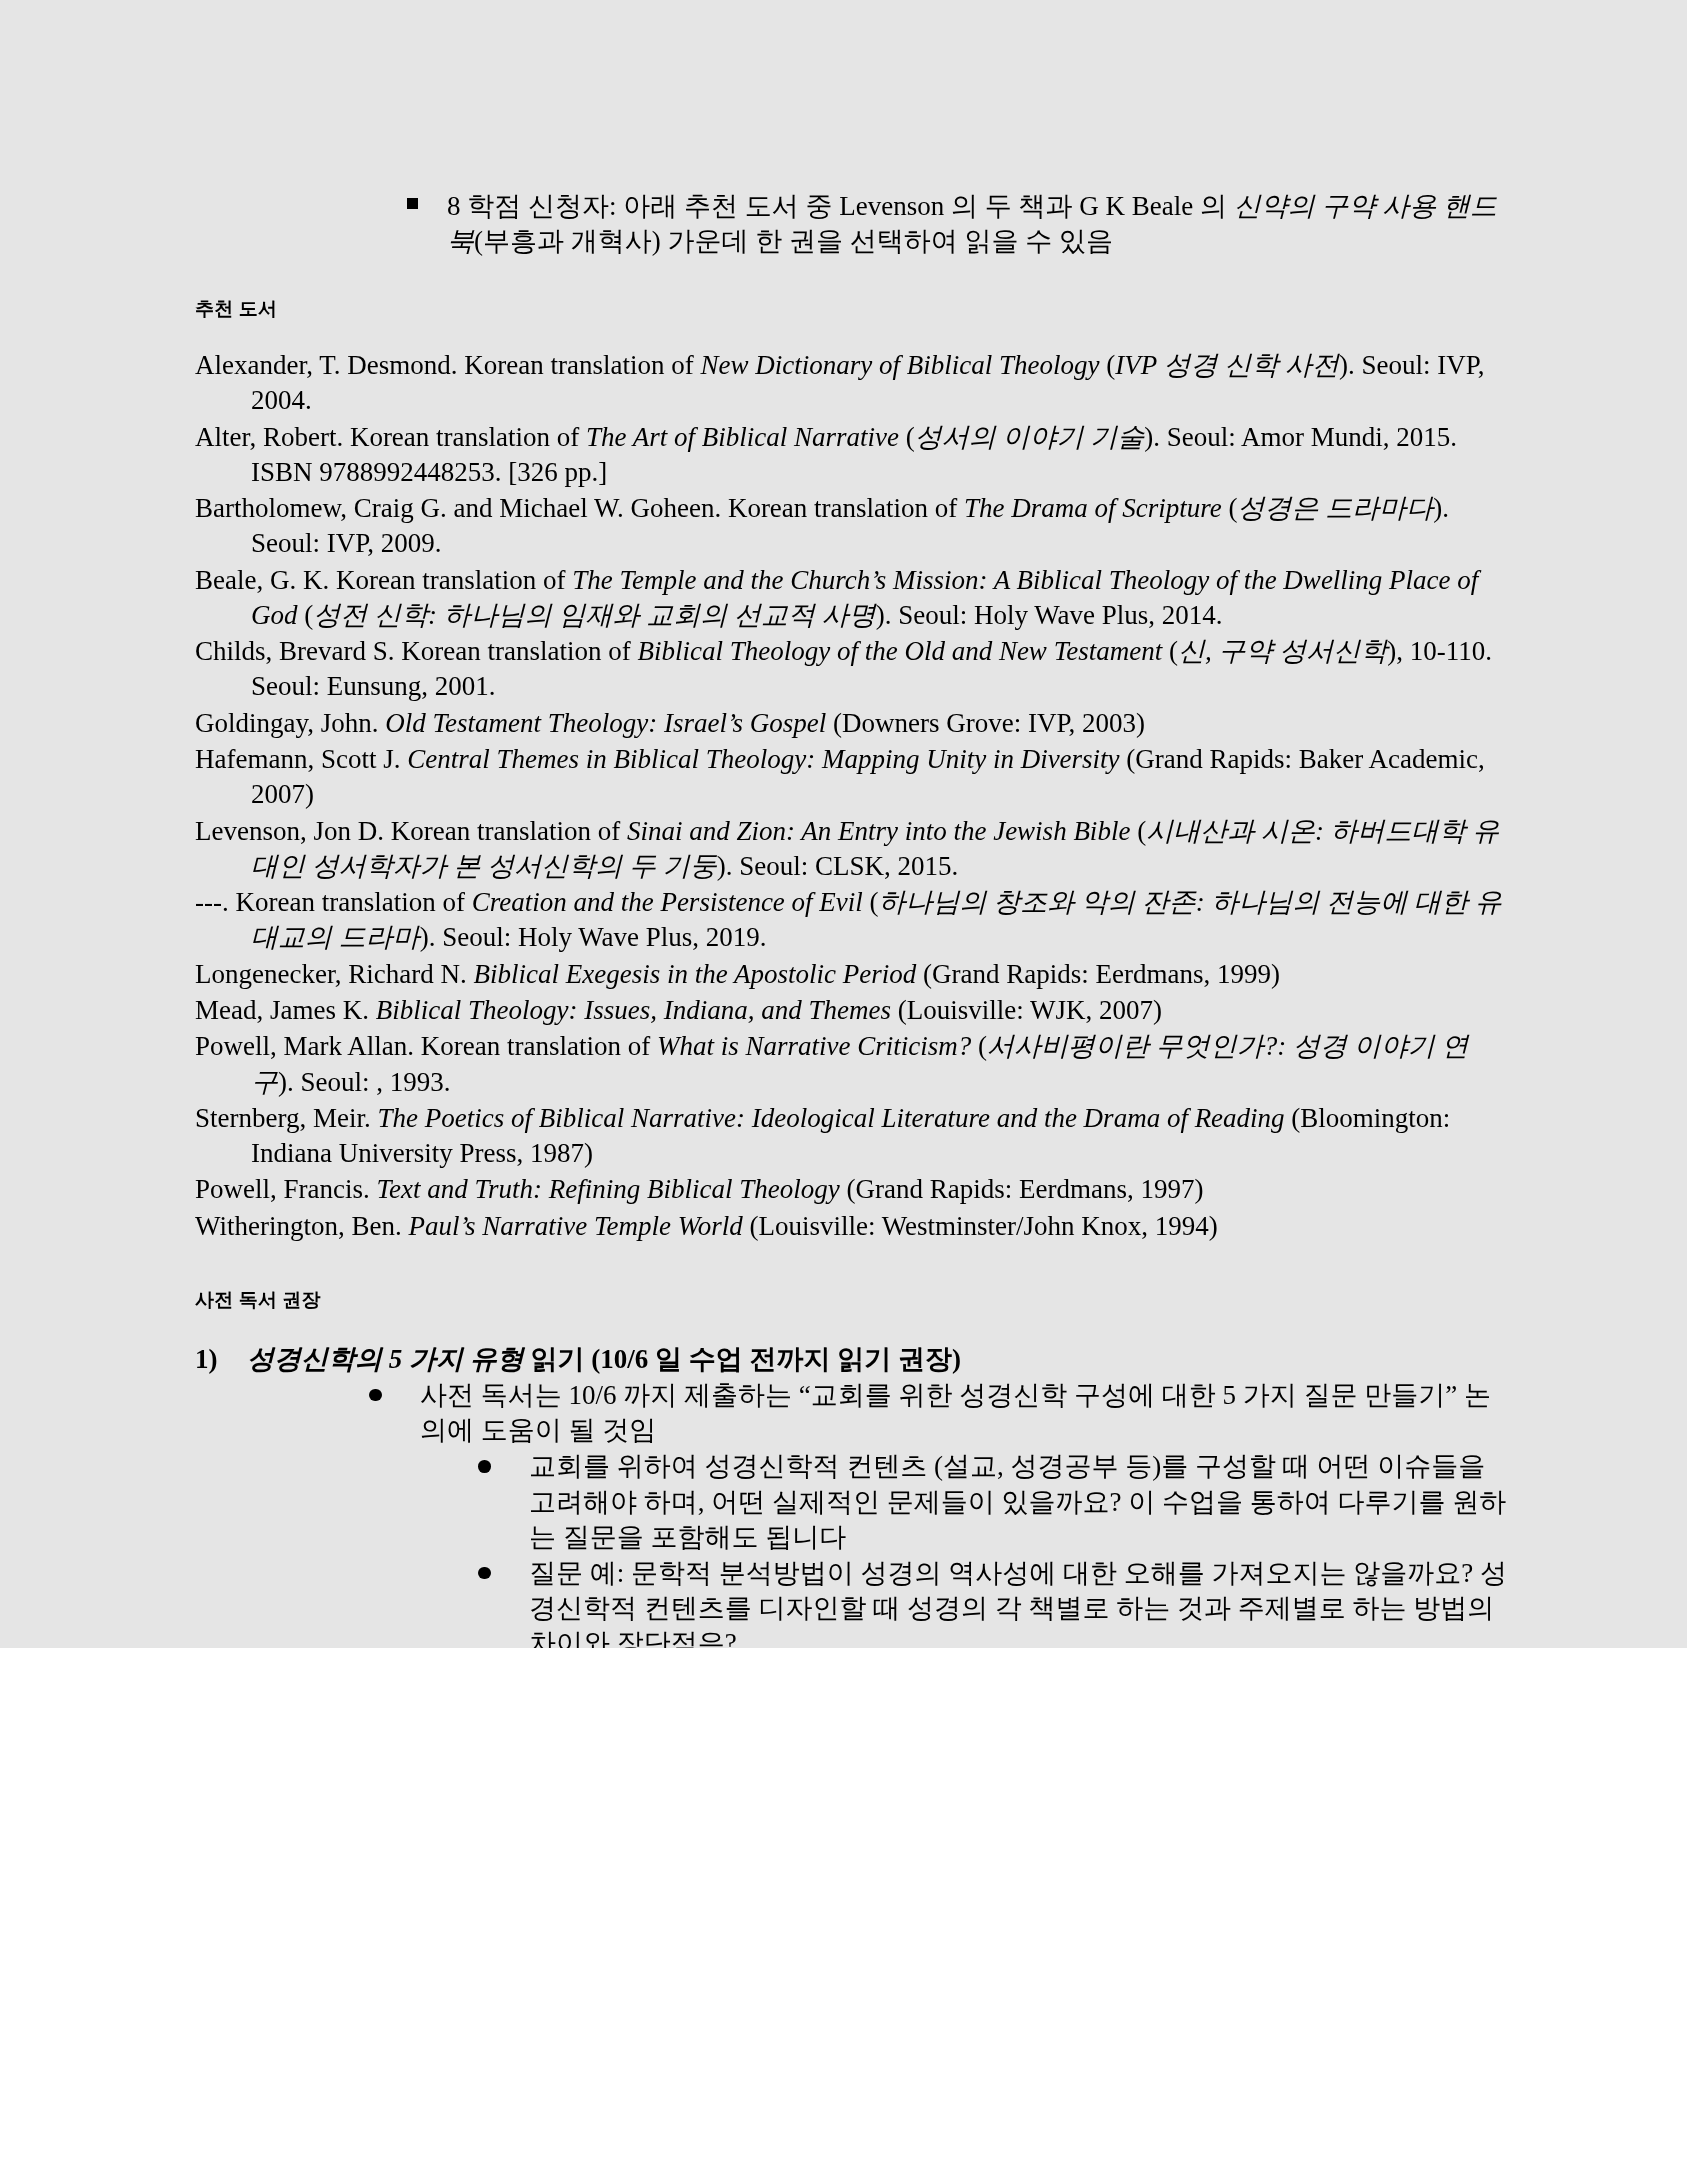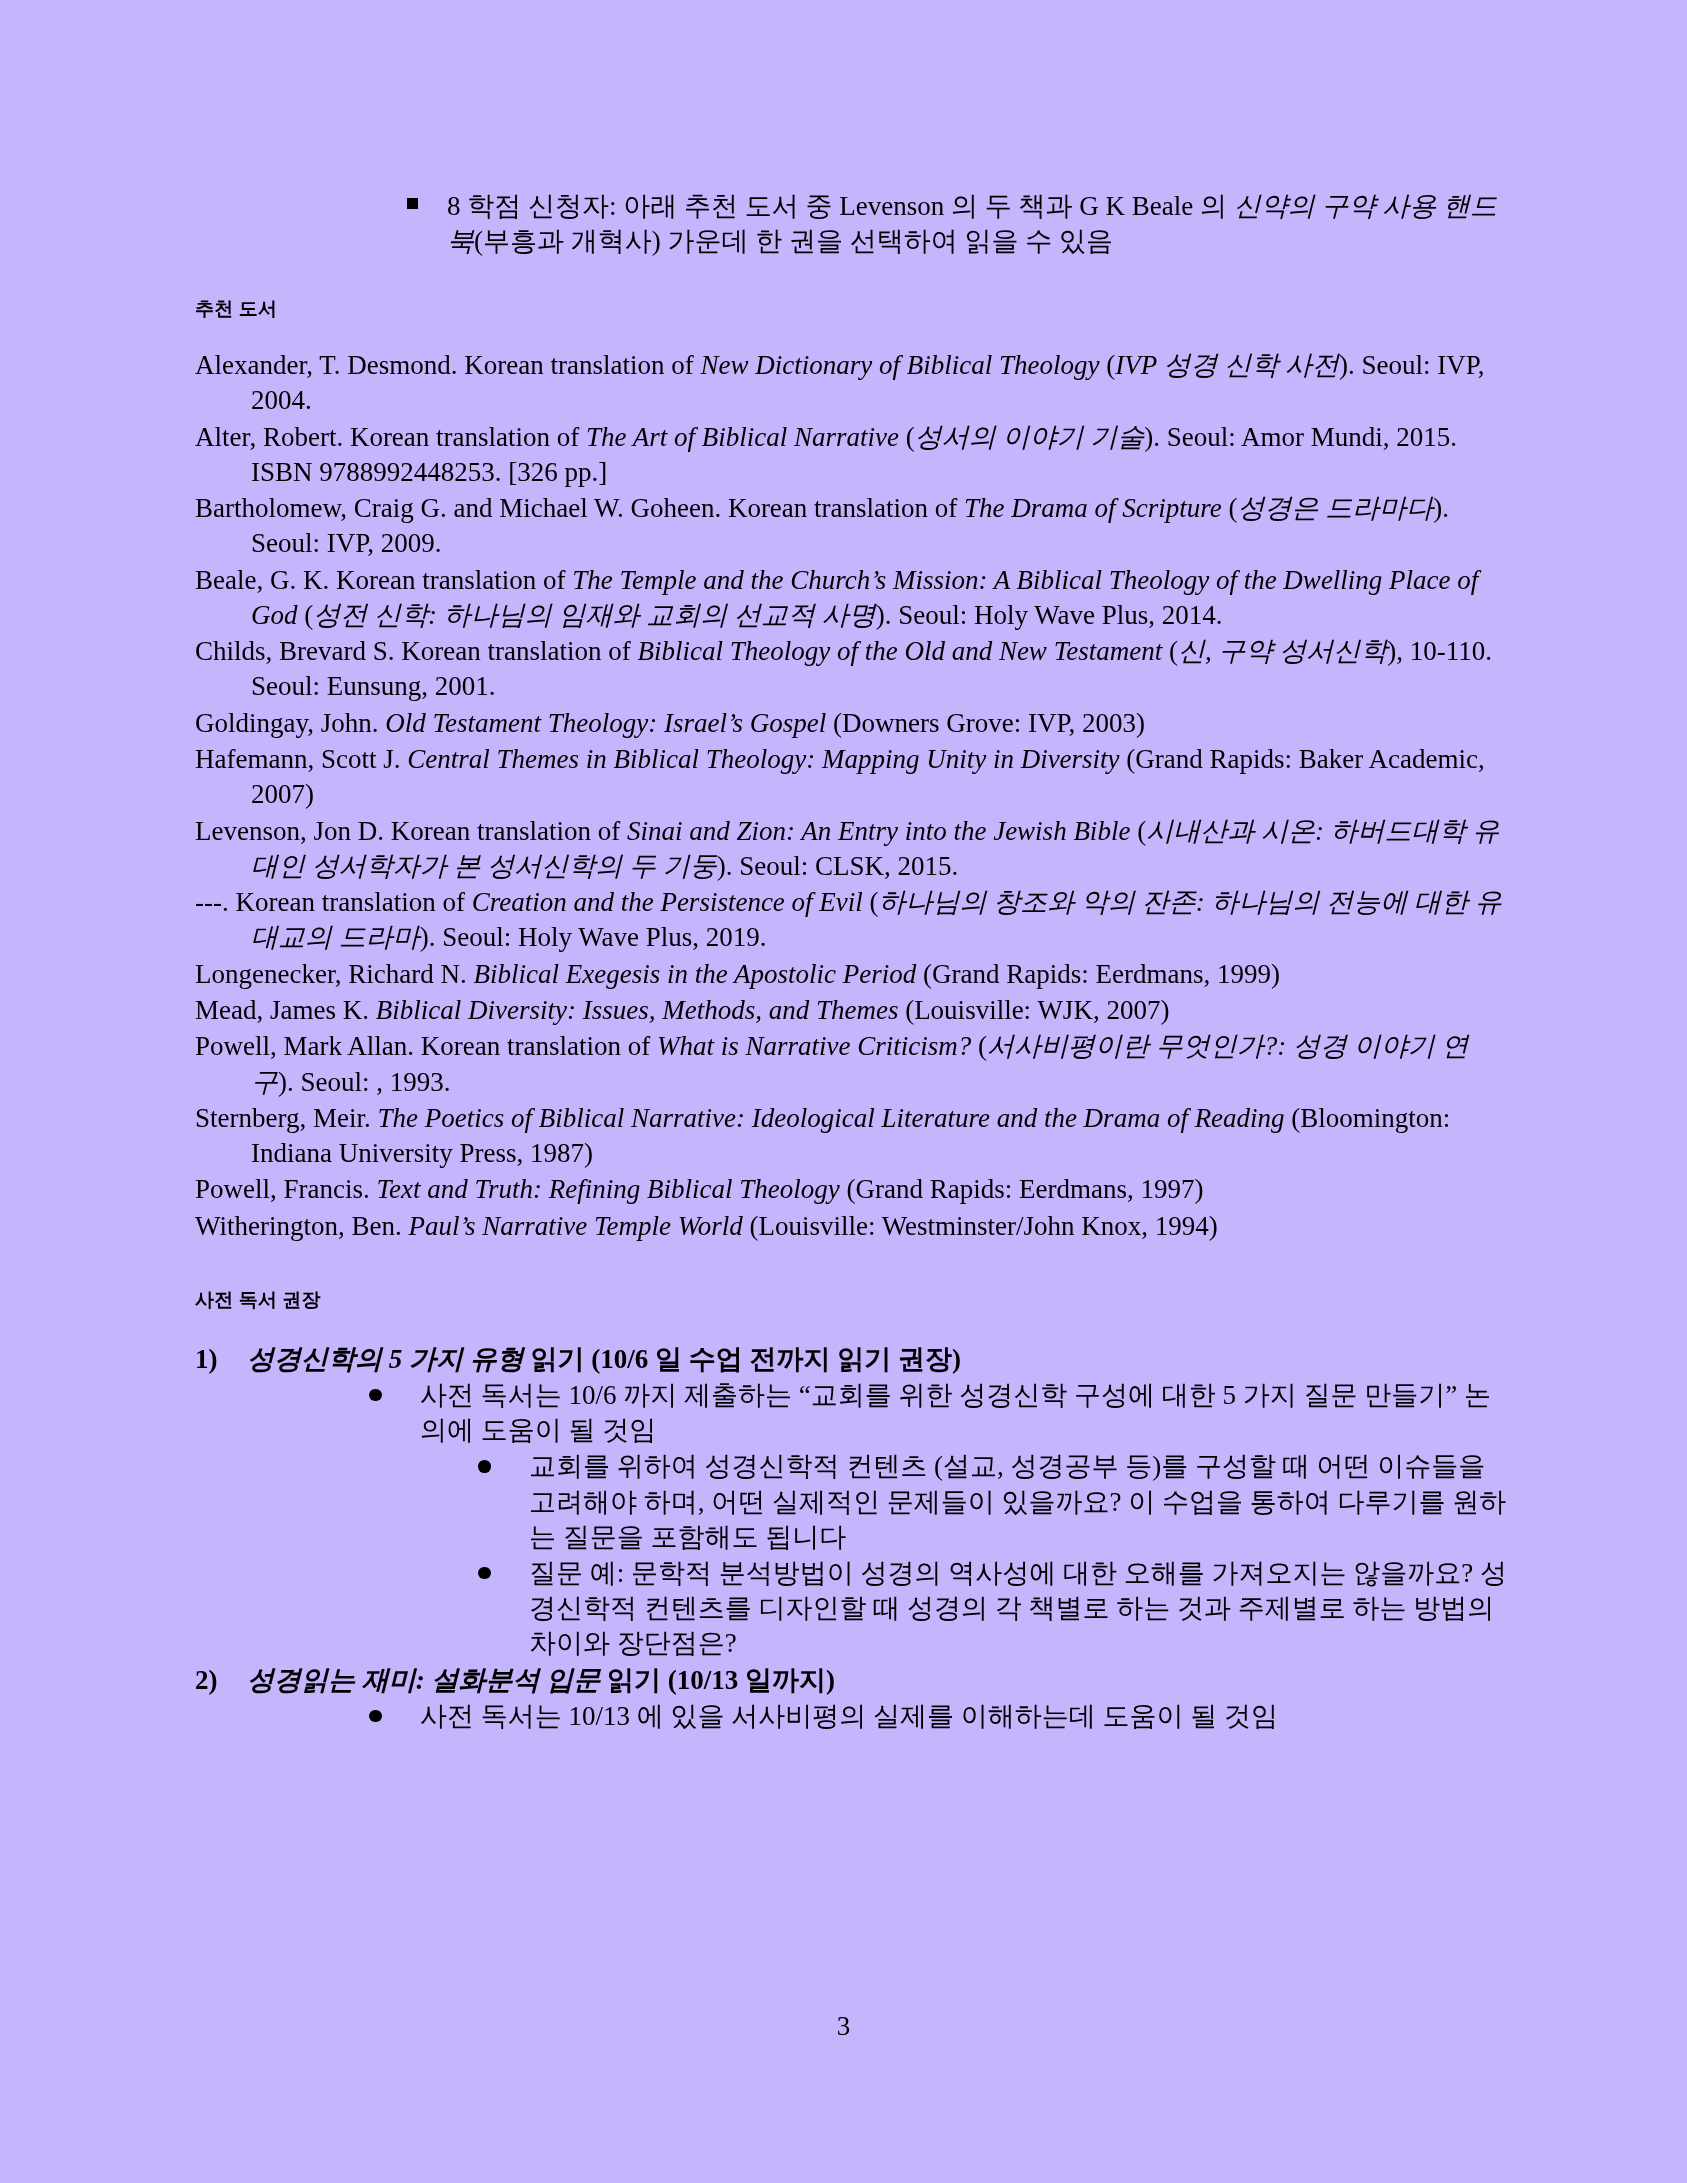--- a/index.html
+++ b/index.html
@@ -7,22 +7,22 @@
     padding: 0;
     background: #ffffff;
   }
   body {
     font-family: "Liberation Serif", "DejaVu Serif", serif;
     color: #000000;
   }
   .page {
     position: relative;
     width: 1687px;
-    height: 2183px;
-    background: #c4b5fd;
+    height: 1648px;
+    background: #e5e5e5;
     box-sizing: border-box;
     padding: 189px 85px 0 195px;
     overflow: hidden;
   }
   .content {
     width: 1313px;
     font-size: 27px;
     line-height: 1.30;
   }
 
@@ -123,21 +123,21 @@
         <div class="ref"><span>Alexander, T. Desmond. Korean translation of </span><span class="it">New Dictionary of Biblical Theology</span><span> (</span><span class="it">IVP 성경 신학 사전</span><span>). Seoul: IVP, 2004.</span></div>
         <div class="ref"><span>Alter, Robert. Korean translation of </span><span class="it">The Art of Biblical Narrative</span><span> (</span><span class="it">성서의 이야기 기술</span><span>). Seoul: Amor Mundi, 2015. ISBN 9788992448253.  [326 pp.]</span></div>
         <div class="ref"><span>Bartholomew, Craig G. and Michael W. Goheen. Korean translation of </span><span class="it">The Drama of Scripture</span><span> (</span><span class="it">성경은 드라마다</span><span>). Seoul: IVP, 2009.</span></div>
         <div class="ref"><span>Beale, G. K. Korean translation of </span><span class="it">The Temple and the Church’s Mission: A Biblical Theology of the Dwelling Place of God</span><span> (</span><span class="it">성전 신학: 하나님의 임재와 교회의 선교적 사명</span><span>). Seoul: Holy Wave Plus, 2014.</span></div>
         <div class="ref"><span>Childs, Brevard S. Korean translation of </span><span class="it">Biblical Theology of the Old and New Testament</span><span> (</span><span class="it">신, 구약 성서신학</span><span>), 10-110. Seoul: Eunsung, 2001.</span></div>
         <div class="ref"><span>Goldingay, John. </span><span class="it">Old Testament Theology: Israel’s Gospel</span><span> (Downers Grove: IVP, 2003)</span></div>
         <div class="ref"><span>Hafemann, Scott J. </span><span class="it">Central Themes in Biblical Theology: Mapping Unity in Diversity</span><span> (Grand Rapids: Baker Academic, 2007)</span></div>
         <div class="ref"><span>Levenson, Jon D. Korean translation of </span><span class="it">Sinai and Zion: An Entry into the Jewish Bible</span><span> (</span><span class="it">시내산과 시온: 하버드대학 유대인 성서학자가 본 성서신학의 두 기둥</span><span>). Seoul: CLSK, 2015.</span></div>
         <div class="ref"><span>---. Korean translation of </span><span class="it">Creation and the Persistence of Evil</span><span> (</span><span class="it">하나님의 창조와 악의 잔존: 하나님의 전능에 대한 유대교의 드라마</span><span>). Seoul: Holy Wave Plus, 2019.</span></div>
         <div class="ref"><span>Longenecker, Richard N. </span><span class="it">Biblical Exegesis in the Apostolic Period</span><span> (Grand Rapids: Eerdmans, 1999)</span></div>
-        <div class="ref"><span>Mead, James K. </span><span class="it">Biblical Diversity: Issues, Methods, and Themes</span><span> (Louisville: WJK, 2007)</span></div>
+        <div class="ref"><span>Mead, James K. </span><span class="it">Biblical Theology: Issues, Indiana, and Themes</span><span> (Louisville: WJK, 2007)</span></div>
         <div class="ref"><span>Powell, Mark Allan. Korean translation of </span><span class="it">What is Narrative Criticism?</span><span> (</span><span class="it">서사비평이란 무엇인가?: 성경 이야기 연구</span><span>). Seoul: , 1993.</span></div>
         <div class="ref"><span>Sternberg, Meir. </span><span class="it">The Poetics of Biblical Narrative: Ideological Literature and the Drama of Reading</span><span> (Bloomington: Indiana University Press, 1987)</span></div>
         <div class="ref"><span>Powell, Francis. </span><span class="it">Text and Truth: Refining Biblical Theology</span><span> (Grand Rapids: Eerdmans, 1997)</span></div>
         <div class="ref"><span>Witherington, Ben. </span><span class="it">Paul’s Narrative Temple World</span><span> (Louisville: Westminster/John Knox, 1994)</span></div>
       </div>
 
     <div class="heading tight">사전 독서 권장</div>
 
     <div class="numlist" id="numlist">
         <div class="num-item">

